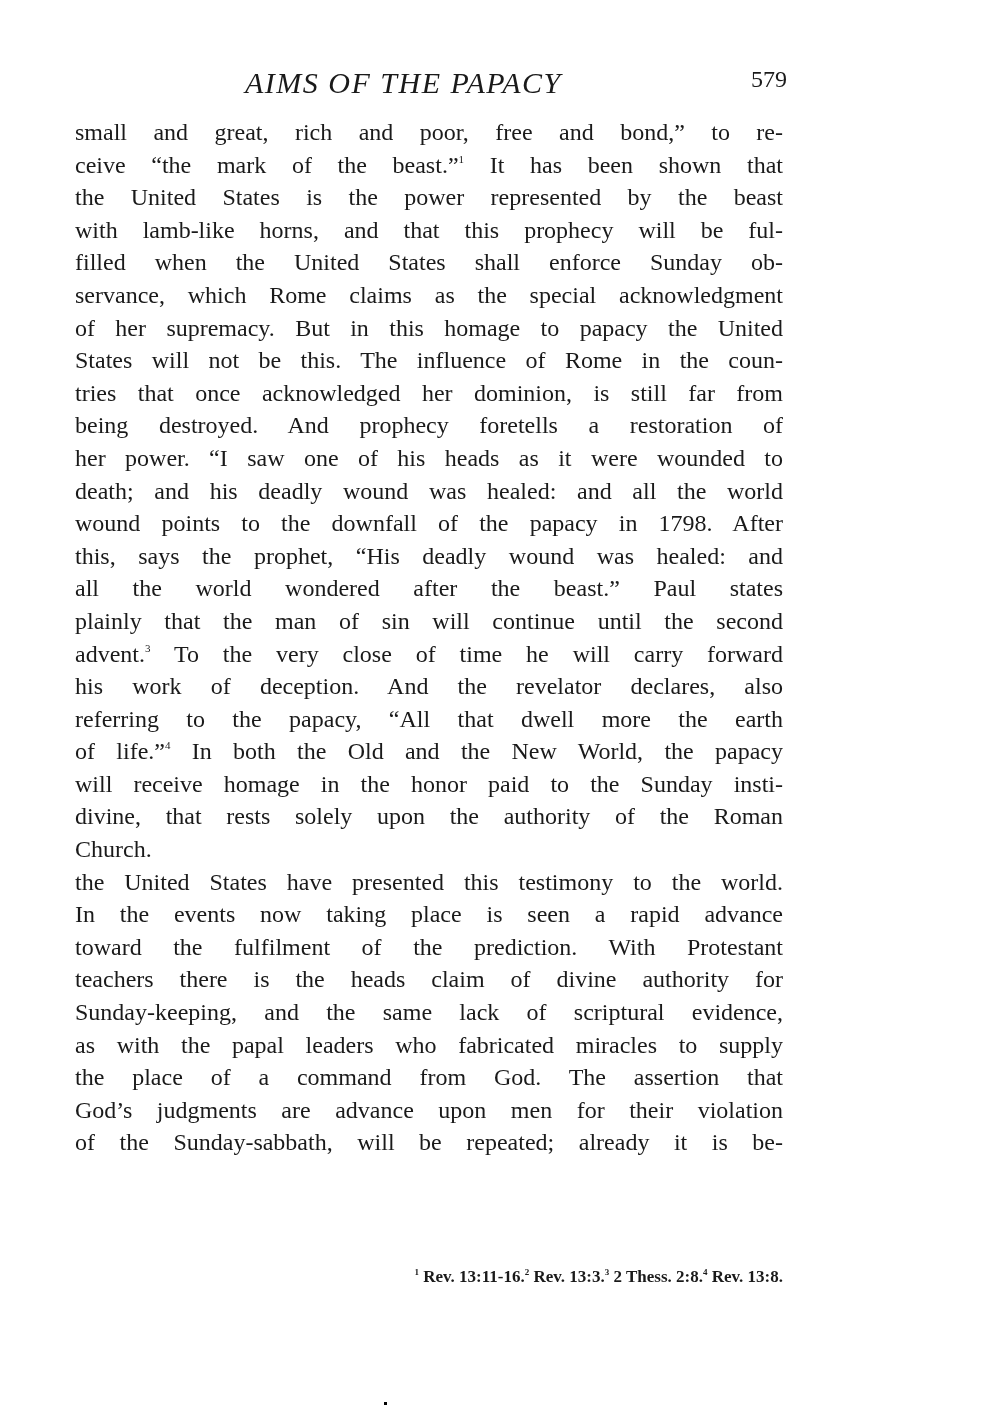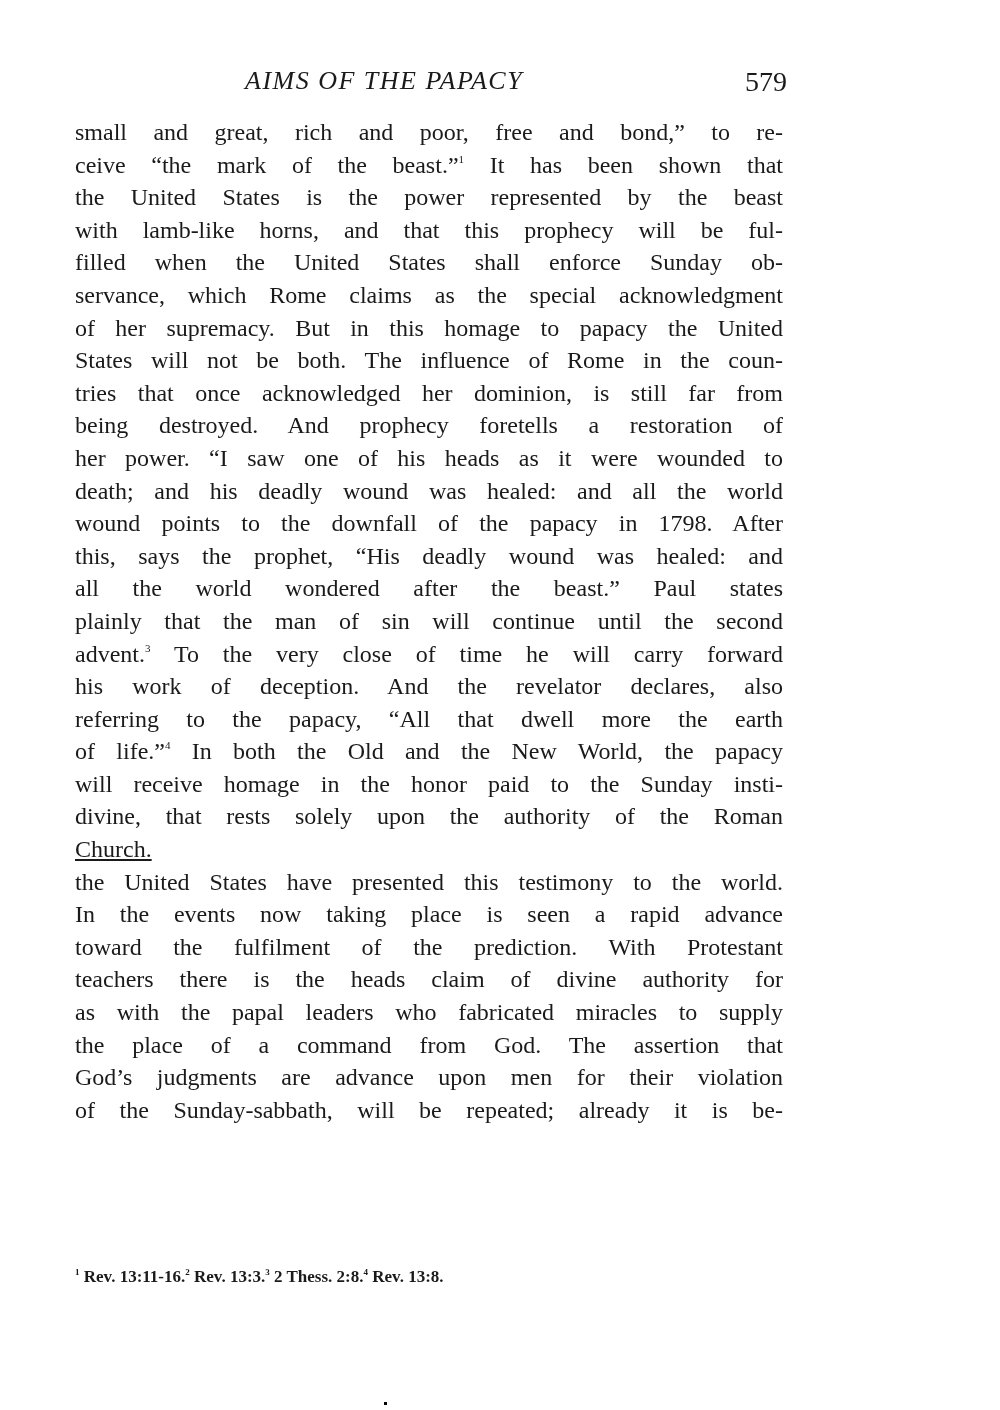--- a/index.html
+++ b/index.html
@@ -5,39 +5,39 @@
     html, body { margin: 0; padding: 0; background: #ffffff; }
     body {
       width: 1000px; height: 1410px; position: relative; overflow: hidden;
       font-family: "Liberation Serif", "DejaVu Serif", serif; color: #1a1a1a;
     }
     .header {
       position: absolute; top: 66px; left: 75px; width: 712px; height: 34px;
     }
     .running-title {
       position: absolute; left: 170px; top: 0; font-style: italic;
-      font-size: 26px; letter-spacing: 1.5px;
+      font-size: 30px; letter-spacing: 1.5px;
     }
     .page-number {
-      position: absolute; right: 0; top: 0; font-size: 28px;
+      position: absolute; right: 0; top: 0; font-size: 24px;
     }
     .body-text {
       position: absolute; top: 116px; left: 75px; width: 708px;
       font-size: 24px; line-height: 32.6px;
     }
     .line {
       display: block; white-space: nowrap; text-align: justify;
       text-align-last: justify; height: 32.6px;
     }
-    .line.last { text-align-last: left; text-decoration: underline; }
+    .line.last { text-align-last: left; }
     .line.indent { padding-left: 42px; }
     sup { font-size: 11px; vertical-align: 10px; line-height: 0; }
     .footnotes {
       position: absolute; top: 1267px; left: 75px; width: 708px;
-      font-size: 17px; font-weight: bold; display: flex; justify-content: flex-start;
+      font-size: 17px; font-weight: bold; display: flex; justify-content: flex-end;
     }
     .footnote sup { font-size: 9px; vertical-align: 7px; }
     .speck { position: absolute; left: 384px; top: 1402px; width: 3px; height: 3px; background: #000; }
   </style>
 </head>
 <body>
 
 <div class="header">
   <span class="running-title">AIMS OF THE PAPACY</span>
   <span class="page-number">579</span>
@@ -45,21 +45,21 @@
 
 <div class="body-text" id="body-text">
     <div>
       <span class="line">small and great, rich and poor, free and bond,” to re-</span>
       <span class="line">ceive “the mark of the beast.”<sup>1</sup> It has been shown that</span>
       <span class="line">the United States is the power represented by the beast</span>
       <span class="line">with lamb-like horns, and that this prophecy will be ful-</span>
       <span class="line">filled when the United States shall enforce Sunday ob-</span>
       <span class="line">servance, which Rome claims as the special acknowledgment</span>
       <span class="line">of her supremacy. But in this homage to papacy the United</span>
-      <span class="line">States will not be both. The influence of Rome in the coun-</span>
+      <span class="line">States will not be this. The influence of Rome in the coun-</span>
       <span class="line">tries that once acknowledged her dominion, is still far from</span>
       <span class="line">being destroyed. And prophecy foretells a restoration of</span>
       <span class="line">her power. “I saw one of his heads as it were wounded to</span>
       <span class="line">death; and his deadly wound was healed: and all the world</span>
       <span class="line">wound points to the downfall of the papacy in 1798. After</span>
       <span class="line">this, says the prophet, “His deadly wound was healed: and</span>
       <span class="line">all the world wondered after the beast.” Paul states</span>
       <span class="line">plainly that the man of sin will continue until the second</span>
       <span class="line">advent.<sup>3</sup> To the very close of time he will carry forward</span>
       <span class="line">his work of deception. And the revelator declares, also</span>
@@ -67,20 +67,21 @@
       <span class="line">of life.”<sup>4</sup> In both the Old and the New World, the papacy</span>
       <span class="line">will receive homage in the honor paid to the Sunday insti-</span>
       <span class="line">divine, that rests solely upon the authority of the Roman</span>
       <span class="line last">Church.</span>
     </div>
     <div>
       <span class="line">the United States have presented this testimony to the world.</span>
       <span class="line">In the events now taking place is seen a rapid advance</span>
       <span class="line">toward the fulfilment of the prediction. With Protestant</span>
       <span class="line">teachers there is the heads claim of divine authority for</span>
+      <span class="line">Sunday-keeping, and the same lack of scriptural evidence,</span>
       <span class="line">as with the papal leaders who fabricated miracles to supply</span>
       <span class="line">the place of a command from God. The assertion that</span>
       <span class="line">God’s judgments are advance upon men for their violation</span>
       <span class="line">of the Sunday-sabbath, will be repeated; already it is be-</span>
     </div>
   </div>
 
 <div class="footnotes" id="footnotes">
     <span class="footnote"><sup>1</sup> Rev. 13:11-16.</span>
     <span class="footnote"><sup>2</sup> Rev. 13:3.</span>

